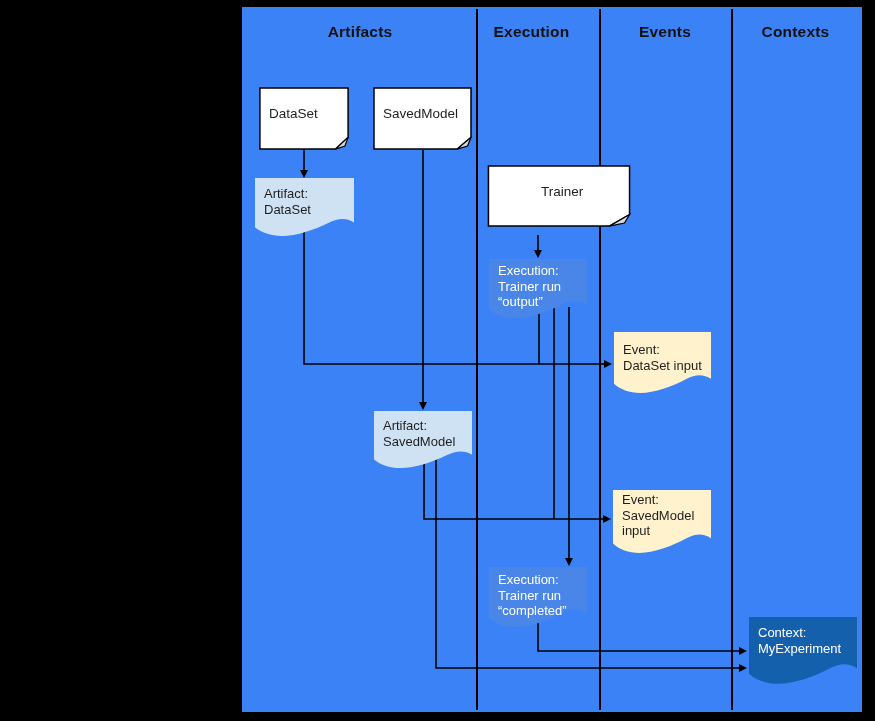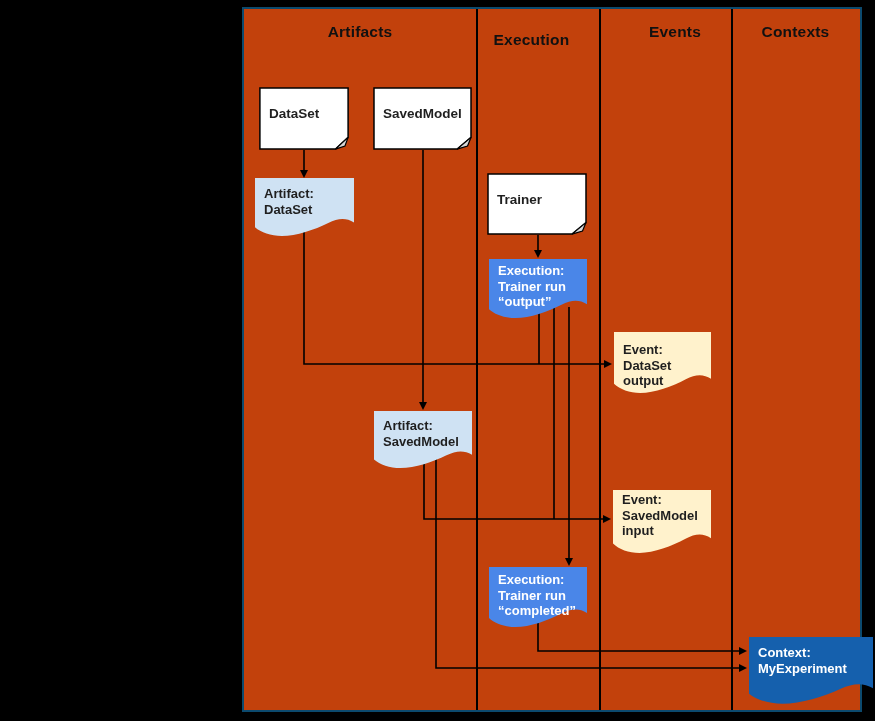--- a/index.html
+++ b/index.html
@@ -1,42 +1,42 @@
 <!DOCTYPE html>
 <html><head>
 <meta charset="utf-8">
 <style>
   html,body{margin:0;padding:0;background:#000;width:875px;height:721px;overflow:hidden;
     font-family:"Liberation Sans", sans-serif;}
   .panel{position:absolute;left:242px;top:7px;width:620px;height:705px;box-sizing:border-box;
-    background:#c2410c;border:2px solid #0c4a6e;}
+    background:#3b82f6;border:2px solid #3b82f6;}
   .divider{position:absolute;top:0;bottom:0;width:2px;background:#000;}
   .col-head{position:absolute;top:14px;font-size:15.5px;font-weight:bold;color:#111;
     text-align:center;letter-spacing:.2px;}
   .overlay{position:absolute;left:0;top:0;z-index:1;}
   .node{position:absolute;z-index:2;}
   .node svg{position:absolute;left:0;top:0;width:100%;height:100%;}
   .node .txt{position:relative;z-index:2;font-size:13px;line-height:15.5px;color:#1f1f1f;
-    padding-left:9px;font-weight:bold;}
+    padding-left:9px;}
   .node.card{display:flex;align-items:center;}
   .node.card .txt{padding-left:10px;padding-bottom:9px;font-size:13.5px;}
   .white-text .txt{color:#fff;}
 </style>
 </head>
 <body>
 
 <div class="panel">
 
   <div class="divider" style="left:232px;"></div>
   <div class="divider" style="left:355px;"></div>
   <div class="divider" style="left:487px;"></div>
 
   <div class="col-head" style="left:0;width:232px;">Artifacts</div>
-  <div class="col-head" style="left:232px;width:111px;margin-top:8px;">Execution</div>
-  <div class="col-head" style="left:365px;width:132px;">Events</div>
+  <div class="col-head" style="left:232px;width:111px;">Execution</div>
+  <div class="col-head" style="left:355px;width:132px;">Events</div>
   <div class="col-head" style="left:487px;width:129px;">Contexts</div>
 
   <svg class="overlay" width="616" height="701" viewBox="0 0 616 701">
     <g stroke="#000" stroke-width="1.6" fill="none">
       <path d="M60,141 V166"></path>
       <path d="M179,141 V398"></path>
       <path d="M294,226 V246"></path>
       <path d="M60,215 V355 H366"></path>
       <path d="M295,296 V355"></path>
       <path d="M180,446 V510 H365"></path>
@@ -66,21 +66,21 @@
   </div>
 
   <div class="node card" style="left:129px;top:78px;width:99px;height:63px;">
     <svg viewBox="0 0 100 70" preserveAspectRatio="none">
       <path d="M1,1 H99 V56 L85,69 H1 Z" stroke="#000" stroke-width="1.5" vector-effect="non-scaling-stroke" fill="#ffffff"></path>
       <path d="M85,69 L99,56 L95.5,65.5 Z" stroke="#000" stroke-width="1.2" vector-effect="non-scaling-stroke" fill="#d9d9d9"></path>
     </svg>
     <div class="txt">SavedModel</div>
   </div>
 
-  <div class="node card" style="left:243px;top:164px;width:100px;height:62px;">
+  <div class="node card" style="left:243px;top:156px;width:100px;height:62px;padding-left:44px;">
     <svg viewBox="0 0 100 70" preserveAspectRatio="none">
       <path d="M1,1 H99 V56 L85,69 H1 Z" stroke="#000" stroke-width="1.5" vector-effect="non-scaling-stroke" fill="#ffffff"></path>
       <path d="M85,69 L99,56 L95.5,65.5 Z" stroke="#000" stroke-width="1.2" vector-effect="non-scaling-stroke" fill="#d9d9d9"></path>
     </svg>
     <div class="txt">Trainer</div>
   </div>
 
   <div class="node" style="left:11px;top:169px;width:99px;height:60px;">
     <svg viewBox="0 0 100 62" preserveAspectRatio="none">
       <path d="M0,0 H100 V46 C92,41 84,41.5 74,46.5 C60,53.5 42,60 27,60 C16,60 6,56.5 0,51 Z" fill="#cfe2f3"></path>
@@ -101,21 +101,21 @@
       <div>“output”</div>
     </div>
   </div>
 
   <div class="node" style="left:370px;top:323px;width:97px;height:63px;">
     <svg viewBox="0 0 100 62" preserveAspectRatio="none">
       <path d="M0,0 H100 V46 C92,41 84,41.5 74,46.5 C60,53.5 42,60 27,60 C16,60 6,56.5 0,51 Z" fill="#fff2cc"></path>
     </svg>
     <div class="txt" style="padding-top:10px;">
       <div>Event:</div>
-      <div>DataSet output</div>
+      <div>DataSet input</div>
     </div>
   </div>
 
   <div class="node" style="left:130px;top:402px;width:98px;height:59px;">
     <svg viewBox="0 0 100 62" preserveAspectRatio="none">
       <path d="M0,0 H100 V46 C92,41 84,41.5 74,46.5 C60,53.5 42,60 27,60 C16,60 6,56.5 0,51 Z" fill="#cfe2f3"></path>
     </svg>
     <div class="txt" style="padding-top:7px;">
       <div>Artifact:</div>
       <div>SavedModel</div>
@@ -137,21 +137,21 @@
     <svg viewBox="0 0 100 62" preserveAspectRatio="none">
       <path d="M0,0 H100 V46 C92,41 84,41.5 74,46.5 C60,53.5 42,60 27,60 C16,60 6,56.5 0,51 Z" fill="#4a86e8"></path>
     </svg>
     <div class="txt" style="padding-top:5px;">
       <div>Execution:</div>
       <div>Trainer run</div>
       <div>“completed”</div>
     </div>
   </div>
 
-  <div class="node white-text" style="left:505px;top:628px;width:124px;height:69px;">
+  <div class="node white-text" style="left:505px;top:608px;width:108px;height:69px;">
     <svg viewBox="0 0 100 62" preserveAspectRatio="none">
       <path d="M0,0 H100 V46 C92,41 84,41.5 74,46.5 C60,53.5 42,60 27,60 C16,60 6,56.5 0,51 Z" fill="#1560ad"></path>
     </svg>
     <div class="txt" style="padding-top:8px;">
       <div>Context:</div>
       <div>MyExperiment</div>
     </div>
   </div>
 
 </div>

